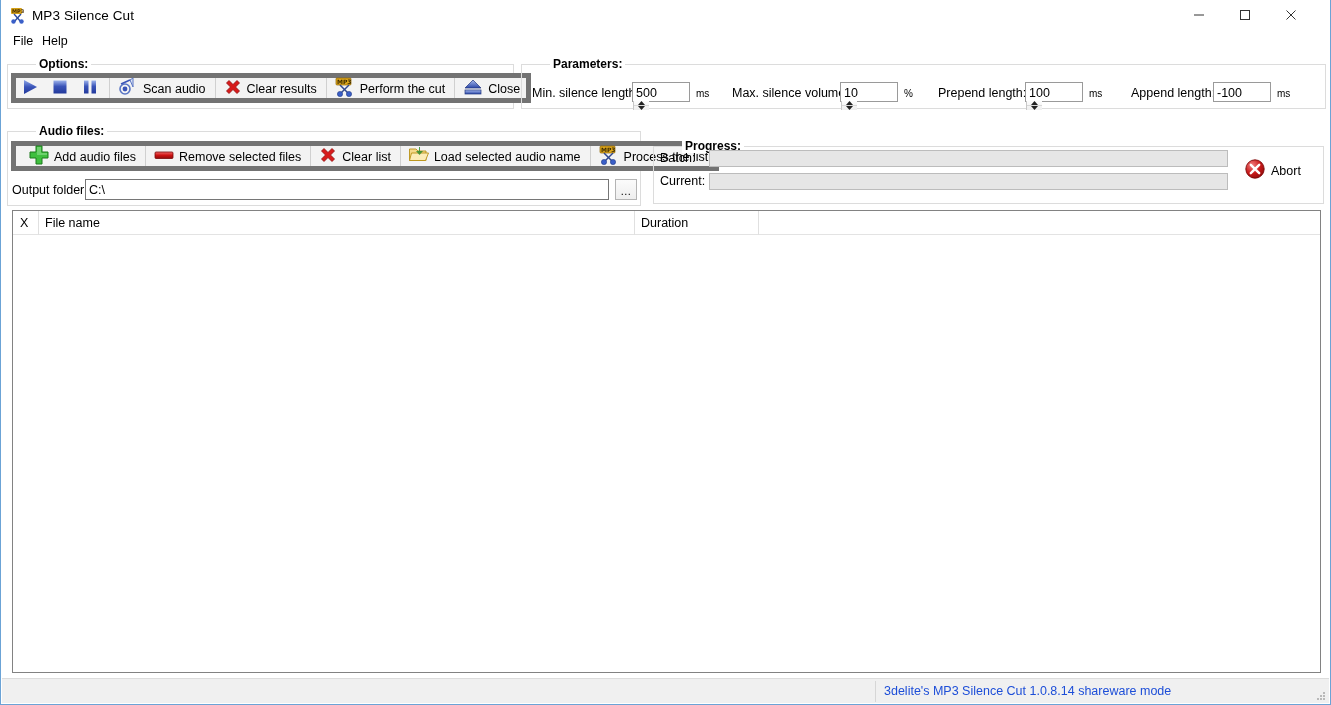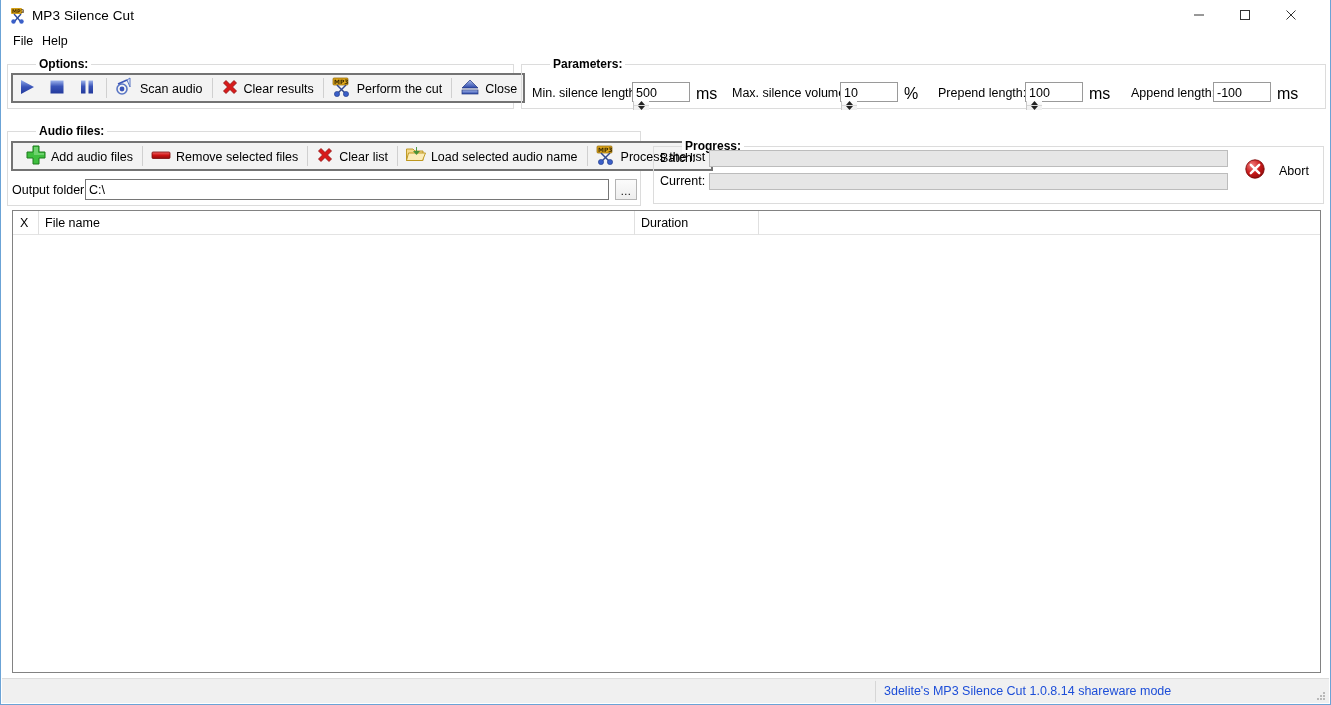--- a/index.html
+++ b/index.html
@@ -113,21 +113,21 @@
     left: 652px; top: 146px;
     width: 671px; height: 58px;
   }
 
   
   .toolbar {
     position: absolute;
     display: flex;
     align-items: center;
     background: #f3f3f3;
-    border: 2px solid #737373;
+    border: 5px solid #737373;
     height: 30px;
     justify-content: space-between;
   }
   #toolbar-options { left: 10px; top: 73px; height: 30px; }
   #toolbar-audio   { left: 10px; top: 141px; height: 30px; padding-left: 8px; }
 
   .tbtn {
     display: flex;
     align-items: center;
     height: 28px;
@@ -179,21 +179,21 @@
     border-left: 1px solid #c8c8c8;
     background: linear-gradient(#fdfdfd,#eeeeee);
   }
   .spin .btns div {
     flex: 1;
     display: flex; align-items: center; justify-content: center;
   }
   .spin .btns .up { border-bottom: 1px solid #d8d8d8; }
   .unit {
     position: absolute;
-    font-size: 16px;
+    font-size: 10px;
     line-height: 15px;
   }
 
   
   #out-label { left: 11px; top: 183px; }
   #out-input {
     position: absolute;
     left: 84px; top: 179px;
     width: 524px; height: 21px;
     border: 1px solid #767676;
@@ -227,21 +227,21 @@
     left: 708px;
     width: 519px; height: 17px;
     background: #e6e6e6;
     border: 1px solid #bcbcbc;
   }
   #pbar-batch   { top: 150px; }
   #pbar-current { top: 173px; }
   #abort-btn {
     position: absolute;
     left: 1243px; top: 158px;
-    display: flex; align-items: center; gap: 13px;
+    display: flex; align-items: center; gap: 5px;
     font-size: 12.5px;
   }
 
   
   #listview {
     position: absolute;
     left: 11px; top: 210px;
     width: 1309px; height: 463px;
     border: 1px solid #828282;
     background: #ffffff;

